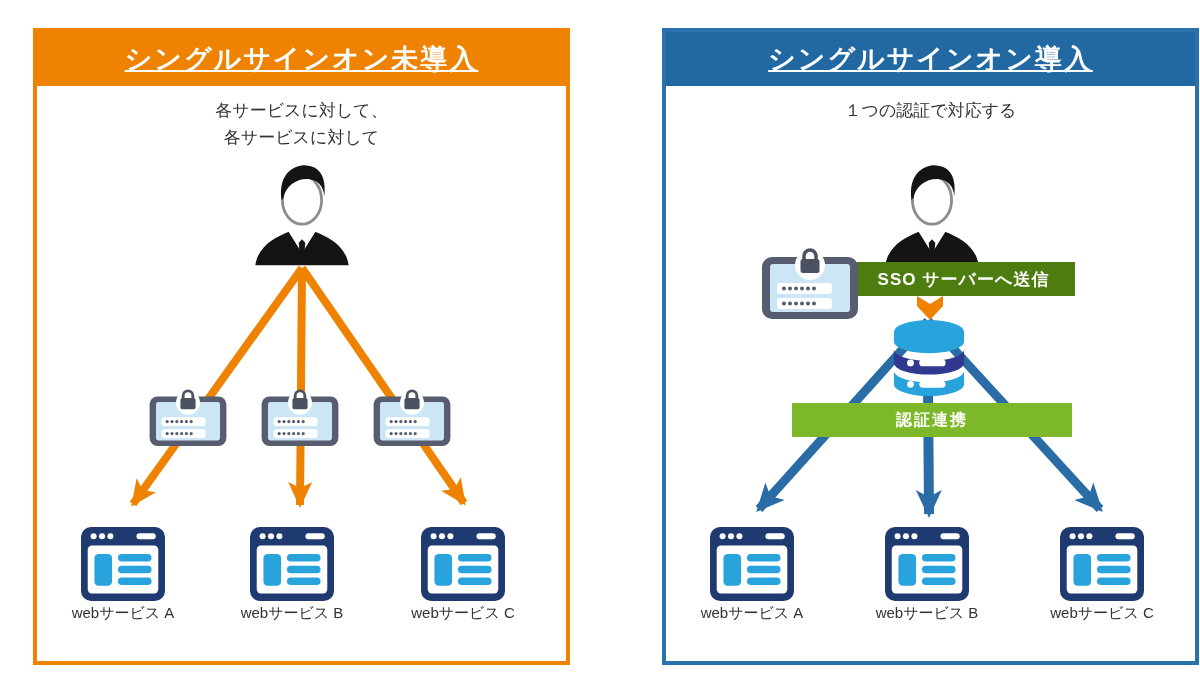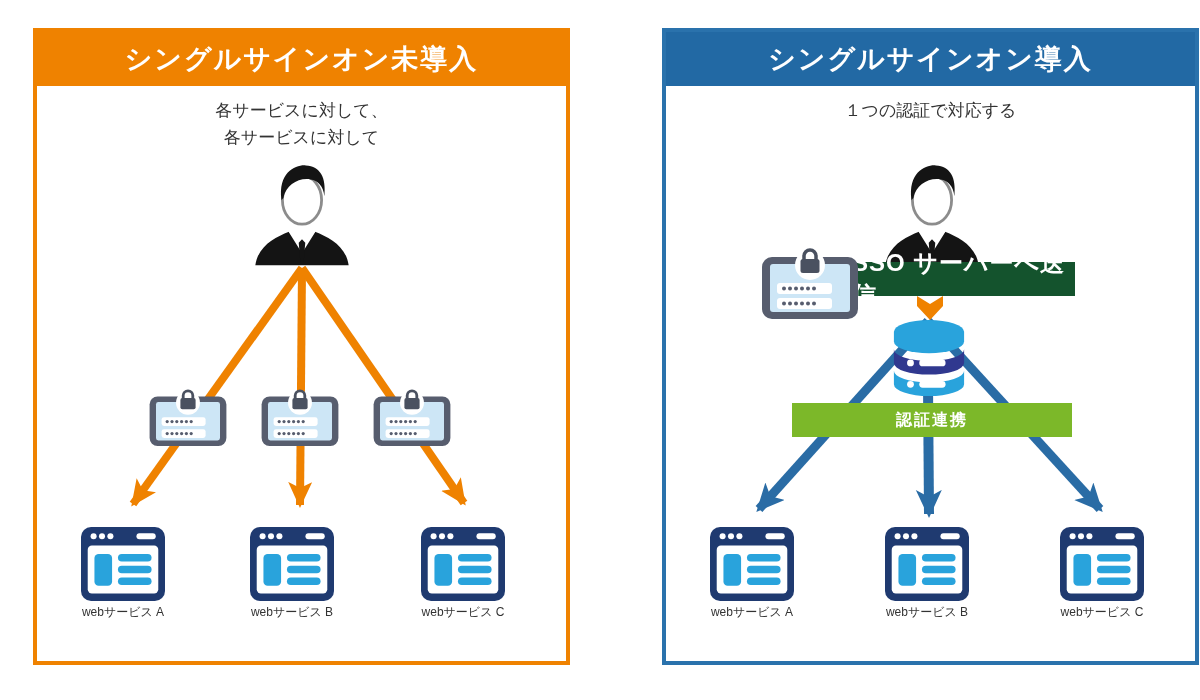--- a/index.html
+++ b/index.html
@@ -5,31 +5,31 @@
   html,body{margin:0;padding:0;}
   body{
     width:1200px;height:700px;position:relative;background:#ffffff;
     font-family:"Liberation Sans","DejaVu Sans",sans-serif;color:#333;
     overflow:hidden;
   }
   .panel{position:absolute;top:28px;width:537px;height:637px;border:4px solid;box-sizing:border-box;background:#fff;}
   .panel.left{left:33px;border-color:#EF8200;}
   .panel.right{left:635px;border-color:#2A72AC;margin-left:27px;}
   .panel-header{height:54px;display:flex;align-items:center;justify-content:center;
-    color:#fff;font-weight:bold;font-size:27px;letter-spacing:2px;}
+    color:#fff;font-weight:bold;font-size:27px;letter-spacing:2px;text-decoration:underline;}
   .panel.left  .panel-header{background:#EF8200;}
   .panel.right .panel-header{background:#2269A4;}
   .panel-body{position:relative;width:529px;height:515px;}
   .desc{position:absolute;top:11px;left:0;right:0;text-align:center;
     font-size:17px;line-height:1.6;color:#333;}
   .abs{position:absolute;}
-  .svc-label{position:absolute;width:160px;text-align:center;font-size:12px;color:#333;top:518px;}
+  .svc-label{position:absolute;width:160px;text-align:center;font-size:15px;color:#333;top:518px;}
   .banner{position:absolute;display:flex;align-items:center;justify-content:center;
     color:#fff;font-weight:bold;}
-  .banner.sso{left:186px;top:176px;width:223px;height:34px;background:#14532d;font-size:24px;letter-spacing:1px;}
+  .banner.sso{left:186px;top:176px;width:223px;height:34px;background:#4d7c0f;font-size:17px;letter-spacing:1px;}
   .banner.fed{left:126px;top:317px;width:280px;height:34px;background:#7CB829;font-size:16px;letter-spacing:2px;}
 </style>
 </head>
 <body>
 
 <div class="panel left">
   <div class="panel-header">シングルサインオン未導入</div>
   <div class="panel-body">
 
     <div class="desc">

